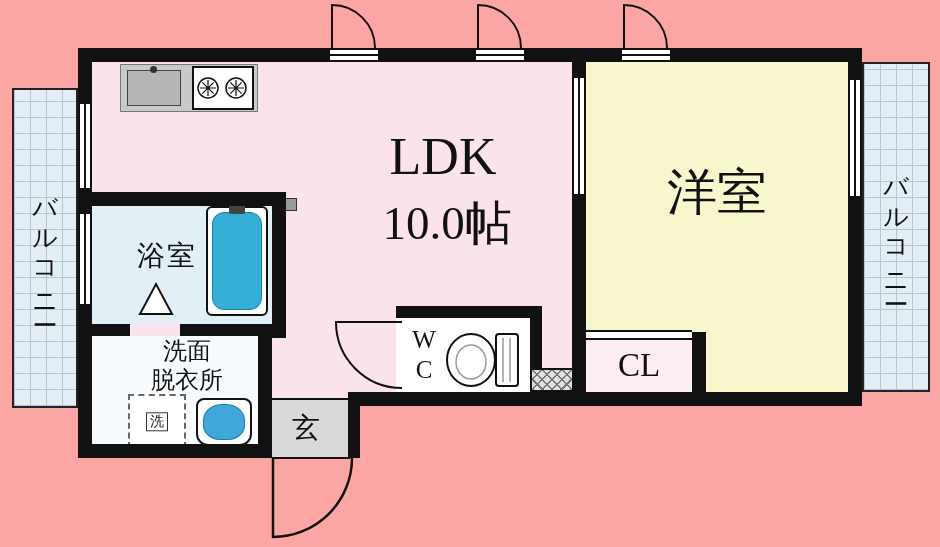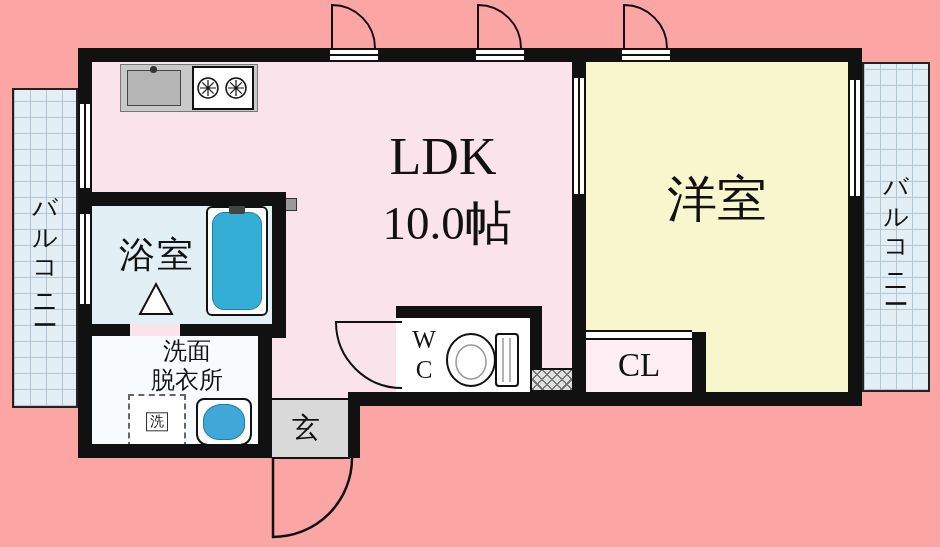--- a/index.html
+++ b/index.html
@@ -129,22 +129,22 @@
     <g fill="#fff" stroke="#111">
       <circle cx="208" cy="88" r="10" stroke-width="1.5"></circle>
       <circle cx="236" cy="88" r="10" stroke-width="1.5"></circle>
       <path d="M208,80 L208,96 M200,88 L216,88 M202.3,82.3 L213.7,93.7 M213.7,82.3 L202.3,93.7" stroke-width="1.2"></path>
       <path d="M236,80 L236,96 M228,88 L244,88 M230.3,82.3 L241.7,93.7 M241.7,82.3 L230.3,93.7" stroke-width="1.2"></path>
     </g>
   </svg>
 
   <div class="lbl" style="left:443px;top:157px;font-size:52px">LDK</div>
   <div class="lbl" style="left:447px;top:223px;font-size:47px">10.0帖</div>
-  <div class="lbl" style="left:717px;top:199px;font-size:50px">洋室</div>
-  <div class="lbl" style="left:157px;top:256px;font-size:36px;letter-spacing:2px">浴室</div>
+  <div class="lbl" style="left:717px;top:192px;font-size:50px">洋室</div>
+  <div class="lbl" style="left:167px;top:256px;font-size:28px;letter-spacing:2px">浴室</div>
   <div class="lbl" style="left:187px;top:366px;font-size:24px">洗面
 脱衣所</div>
   <div class="lbl" style="left:424px;top:355px;font-size:25px">W
 C</div>
   <div class="lbl" style="left:639px;top:366px;font-size:33px">CL</div>
   <div class="lbl" style="left:306px;top:428px;font-size:28px">玄</div>
   <div class="lbl washerlbl" style="left:157px;top:422px;font-size:14px">洗</div>
   <div class="lbl-v" style="left:45px;top:248px;font-size:25px">バルコニー</div>
   <div class="lbl-v" style="left:896px;top:227px;font-size:25px">バルコニー</div>
 

